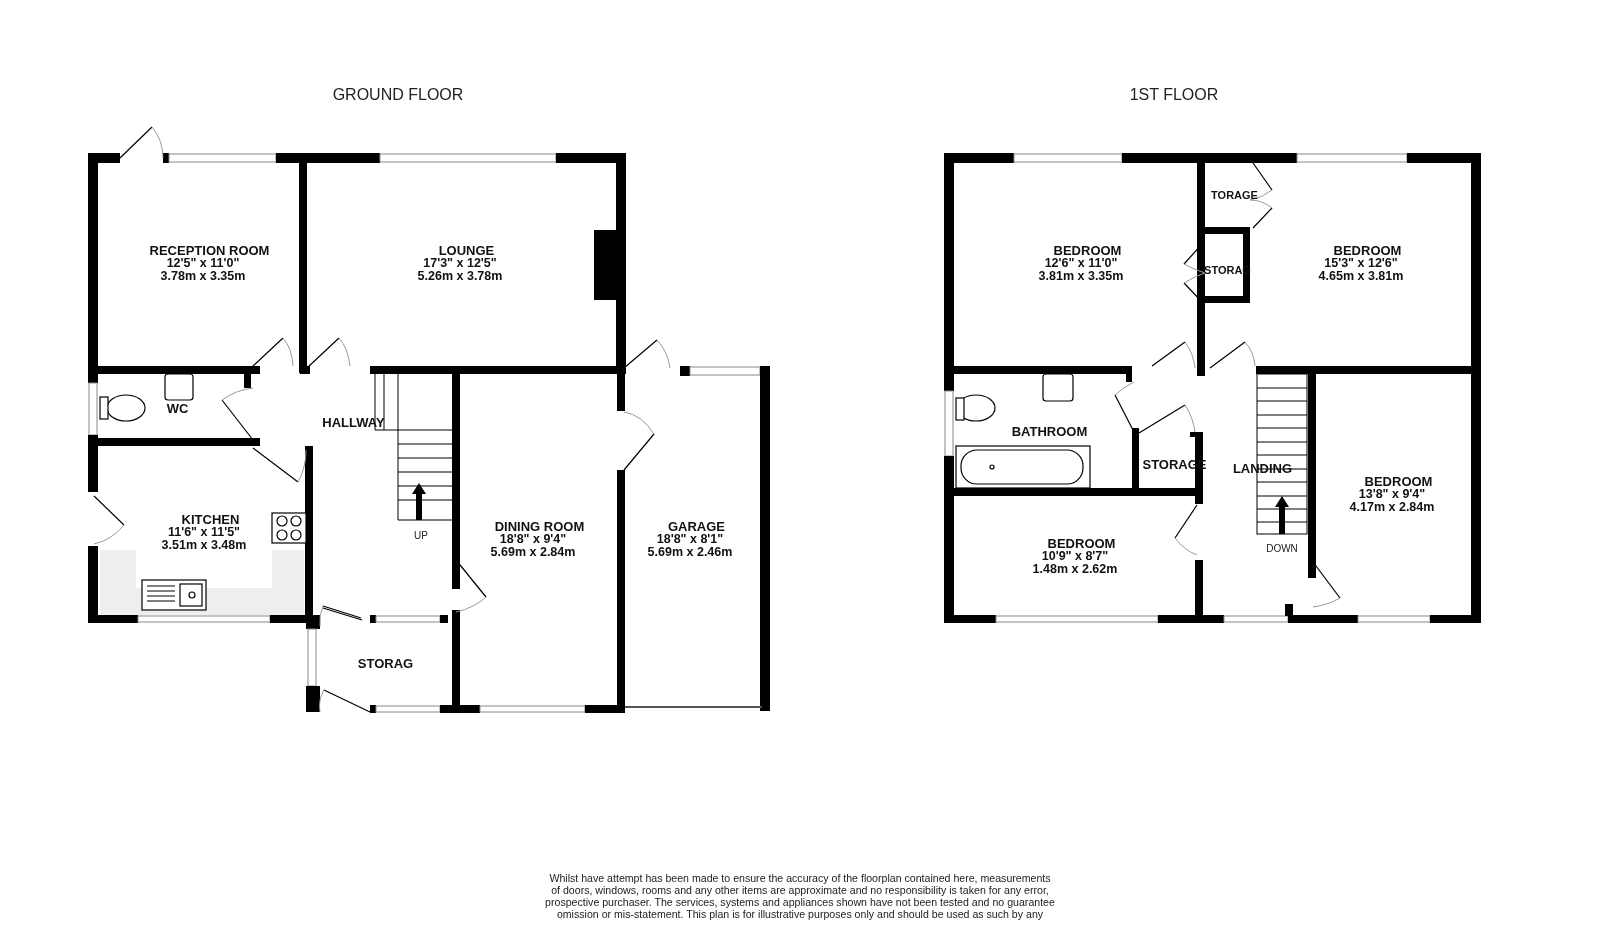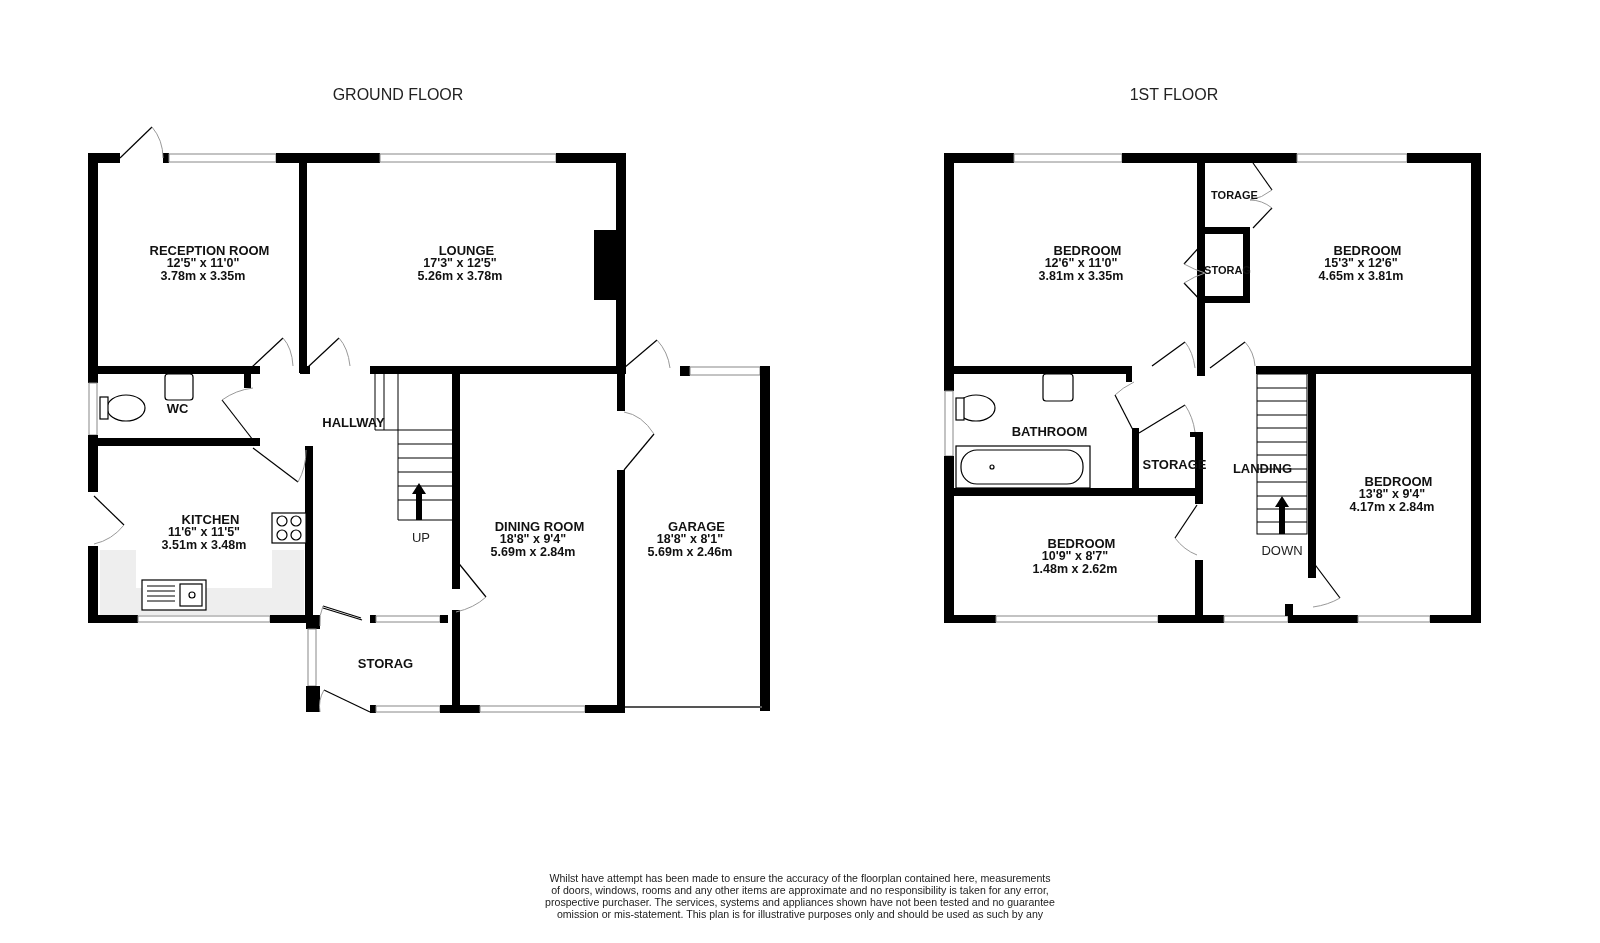--- a/index.html
+++ b/index.html
@@ -2,21 +2,21 @@
 <html><head>
 <meta charset="utf-8">
 <style>
   html, body { margin: 0; padding: 0; background: #ffffff; }
   body { width: 1600px; height: 943px; position: relative; overflow: hidden; font-family: "Liberation Sans", sans-serif; color: #111; }
   svg.plan { position: absolute; left: 0; top: 0; }
   .floor-title { position: absolute; top: 38px; font-size: 16px; font-family: "Liberation Sans", sans-serif; color: #222; transform: translateX(-50%); white-space: nowrap; margin-top: 48px; }
   .room-label { position: absolute; transform: translateX(-50%); text-align: center; font-weight: bold; font-size: 12.5px; line-height: 13px; white-space: nowrap; color: #111; }
   .room-label .nm { display: block; font-size: 13px; margin-left: 13px; }
   .room-label .d { display: block; }
-  .small-label { position: absolute; transform: translateX(-50%); font-size: 13px; color: #222; white-space: nowrap; }
+  .small-label { position: absolute; transform: translateX(-50%); font-size: 10px; color: #222; white-space: nowrap; }
   .disclaimer { position: absolute; left: 500px; top: 872px; width: 600px; text-align: center; font-size: 10.6px; line-height: 12px; color: #222; }
   .disclaimer span { display: block; }
   .wall { fill: #000; }
   .win { fill: #fff; stroke: #888; stroke-width: 1; }
   .door { stroke: #000; stroke-width: 1.2; fill: none; }
   .arc { stroke: #999; stroke-width: 1; fill: none; }
   .stair { stroke: #000; stroke-width: 1; fill: none; }
   .fix { stroke: #000; stroke-width: 1.2; fill: #fff; }
   .worktop { fill: #eeeeee; }
 </style>

